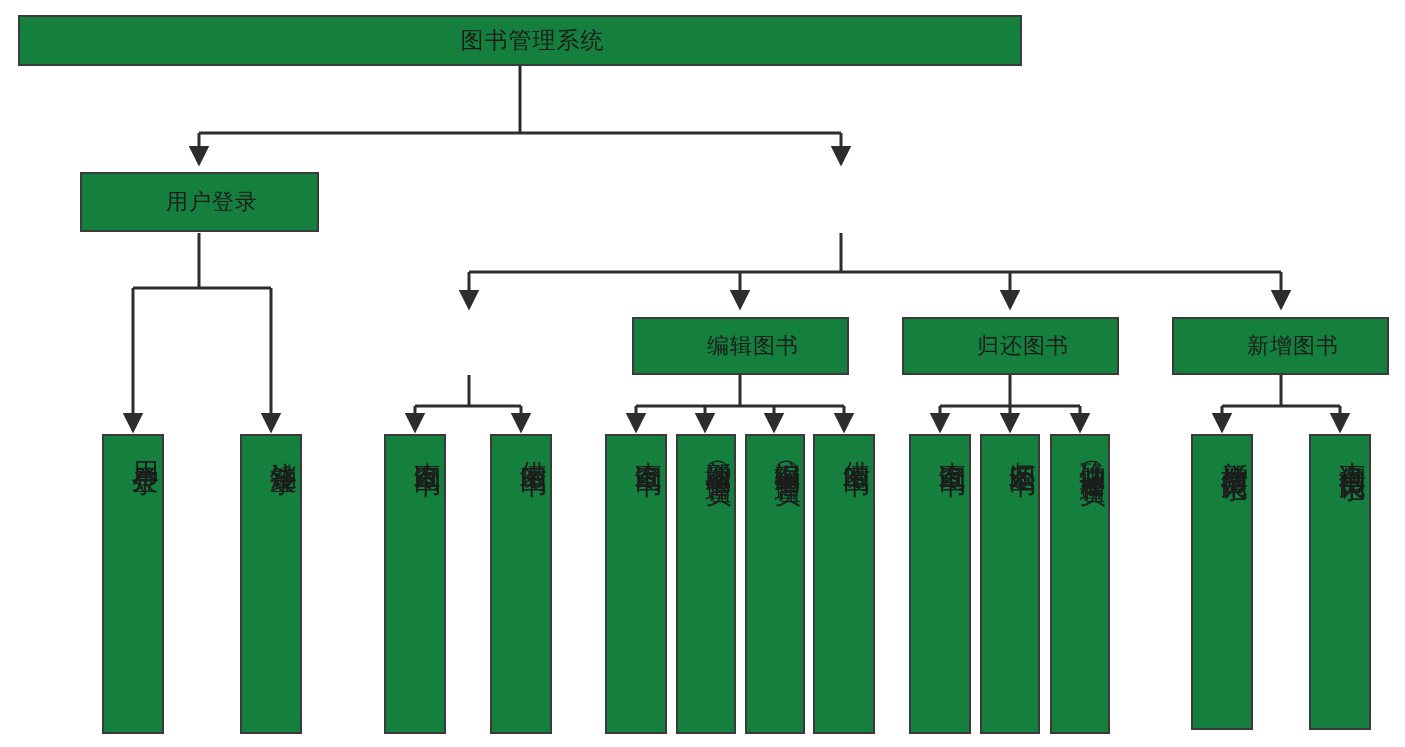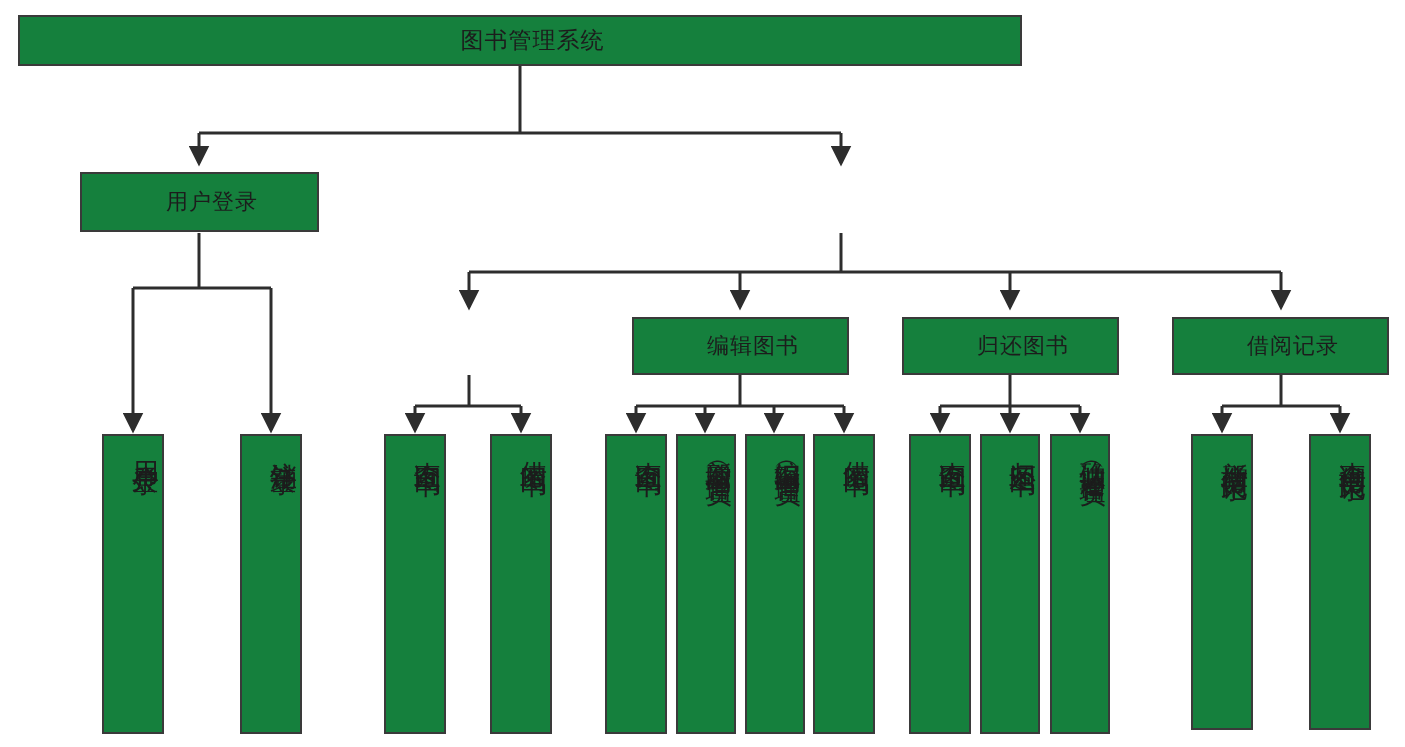--- a/index.html
+++ b/index.html
@@ -142,21 +142,21 @@
     <span class="node-label">用户登录</span>
   </div>
 
   <div class="node horiz" style="left:632px; top:317px; width:217px; height:58px;">
     <span class="node-label">编辑图书</span>
   </div>
   <div class="node horiz" style="left:902px; top:317px; width:217px; height:58px;">
     <span class="node-label">归还图书</span>
   </div>
   <div class="node horiz" style="left:1172px; top:317px; width:217px; height:58px;">
-    <span class="node-label">借阅记录</span>
+    <span class="node-label">新增图书</span>
   </div>
 
   <div class="node vert" style="left:102px; top:434px; width:62px; height:300px;">
     <span class="node-label">用户登录</span>
   </div>
   <div class="node vert" style="left:240px; top:434px; width:62px; height:300px;">
     <span class="node-label">注销登录</span>
   </div>
 
   <div class="node vert" style="left:384px; top:434px; width:62px; height:300px;">

